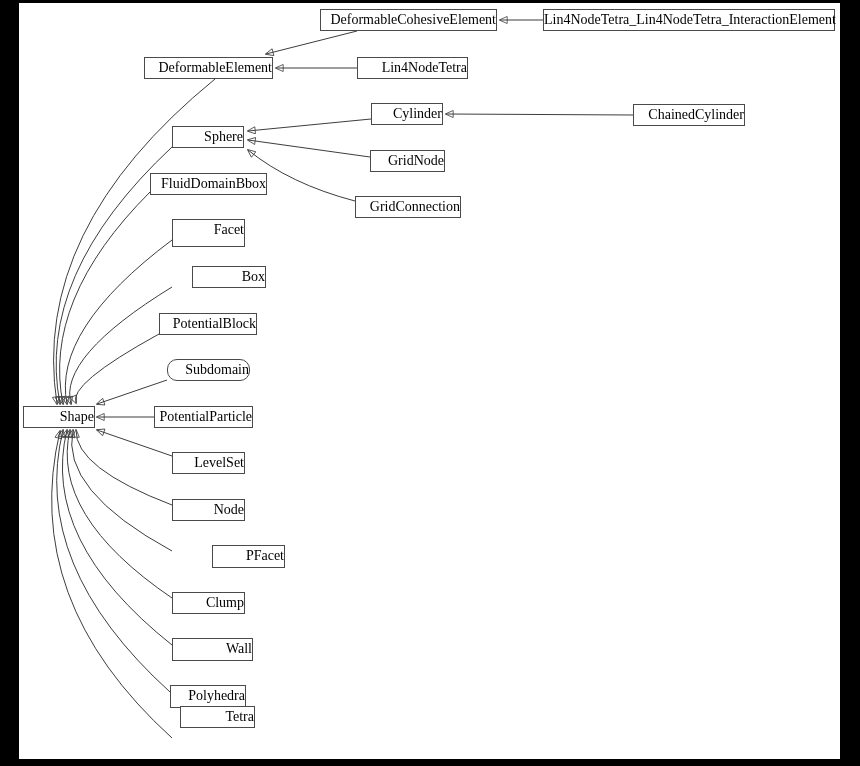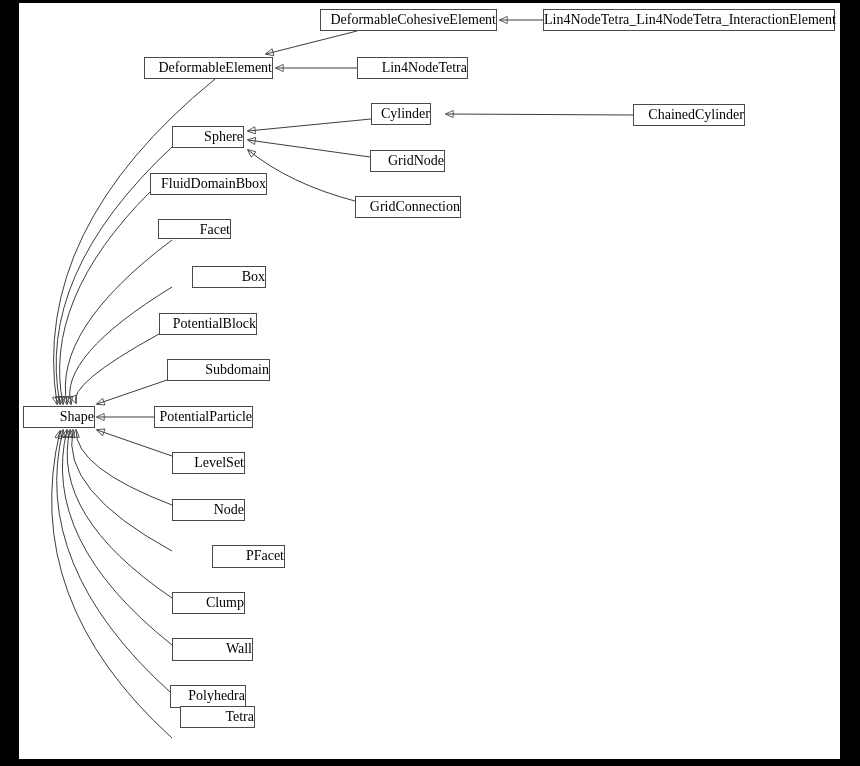--- a/index.html
+++ b/index.html
@@ -84,30 +84,30 @@
     <path d="M 172 598 Q 50 515 70 430" marker-end="url(#arrow)"></path>
     <path d="M 172 645 Q 40 540 67 430" marker-end="url(#arrow)"></path>
     <path d="M 170 692 Q 30 565 63 430" marker-end="url(#arrow)"></path>
     <path d="M 172 738 Q 20 600 60 431" marker-end="url(#arrow)"></path>
   </svg>
 
   <div class="node" style="left:320px; top:9px;  width:177px; height:22px;">DeformableCohesiveElement</div>
   <div class="node" style="left:543px; top:9px;  width:292px; height:22px;">Lin4NodeTetra_Lin4NodeTetra_InteractionElement</div>
   <div class="node" style="left:144px; top:57px; width:129px; height:22px;">DeformableElement</div>
   <div class="node" style="left:357px; top:57px; width:111px; height:22px;">Lin4NodeTetra</div>
-  <div class="node" style="left:371px; top:103px; width:60px; height:22px;">Cylinder</div>
+  <div class="node" style="left:371px; top:103px; width:72px; height:22px;">Cylinder</div>
   <div class="node" style="left:633px; top:104px; width:112px; height:22px;">ChainedCylinder</div>
   <div class="node" style="left:172px; top:126px; width:72px; height:22px;padding-left:9px;">Sphere</div>
   <div class="node" style="left:370px; top:150px; width:75px; height:22px;">GridNode</div>
   <div class="node" style="left:355px; top:196px; width:106px; height:22px;">GridConnection</div>
   <div class="node" style="left:150px; top:173px; width:117px; height:22px;">FluidDomainBbox</div>
-  <div class="node" style="left:158px; top:219px; width:73px; height:20px;">Facet</div>
+  <div class="node" style="left:172px; top:219px; width:73px; height:28px;">Facet</div>
   <div class="node" style="left:172px; top:266px; width:74px; height:22px;margin-left:20px;">Box</div>
   <div class="node" style="left:159px; top:313px; width:98px; height:22px;">PotentialBlock</div>
-  <div class="node" style="left:167px; top:359px; width:103px; height:22px;">Subdomain</div>
+  <div class="node" style="left:167px; top:359px; width:83px; height:22px;border-radius:10px;">Subdomain</div>
   <div class="node" style="left:23px;  top:406px; width:72px; height:22px;">Shape</div>
   <div class="node" style="left:154px; top:406px; width:99px; height:22px;">PotentialParticle</div>
   <div class="node" style="left:172px; top:452px; width:73px; height:22px;">LevelSet</div>
   <div class="node" style="left:172px; top:499px; width:73px; height:22px;">Node</div>
   <div class="node" style="left:172px; top:545px; width:73px; height:23px;margin-left:40px;">PFacet</div>
   <div class="node" style="left:172px; top:592px; width:73px; height:22px;">Clump</div>
   <div class="node" style="left:172px; top:638px; width:81px; height:23px;">Wall</div>
   <div class="node" style="left:170px; top:685px; width:76px; height:23px;">Polyhedra</div>
   <div class="node" style="left:172px; top:706px; width:75px; height:22px;margin-left:8px;">Tetra</div>
 </div>

